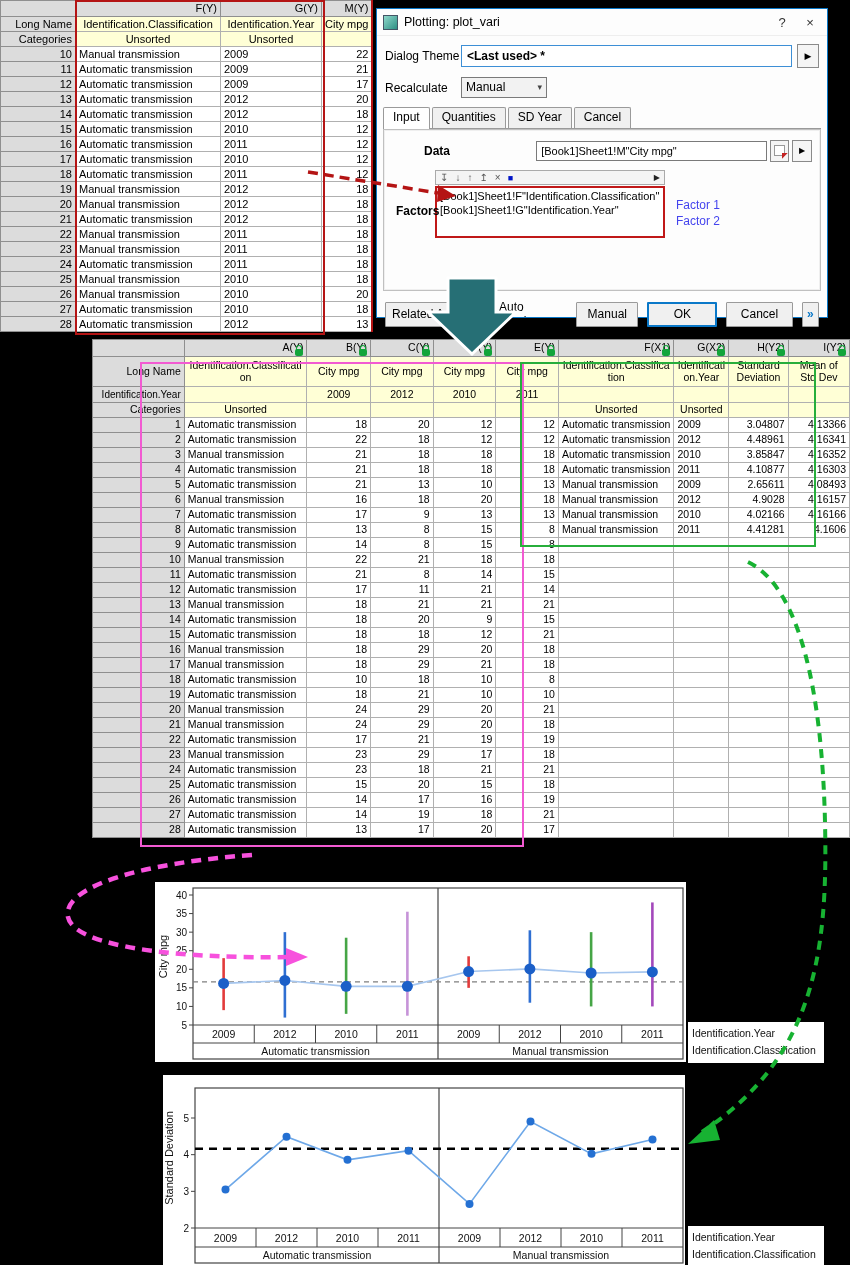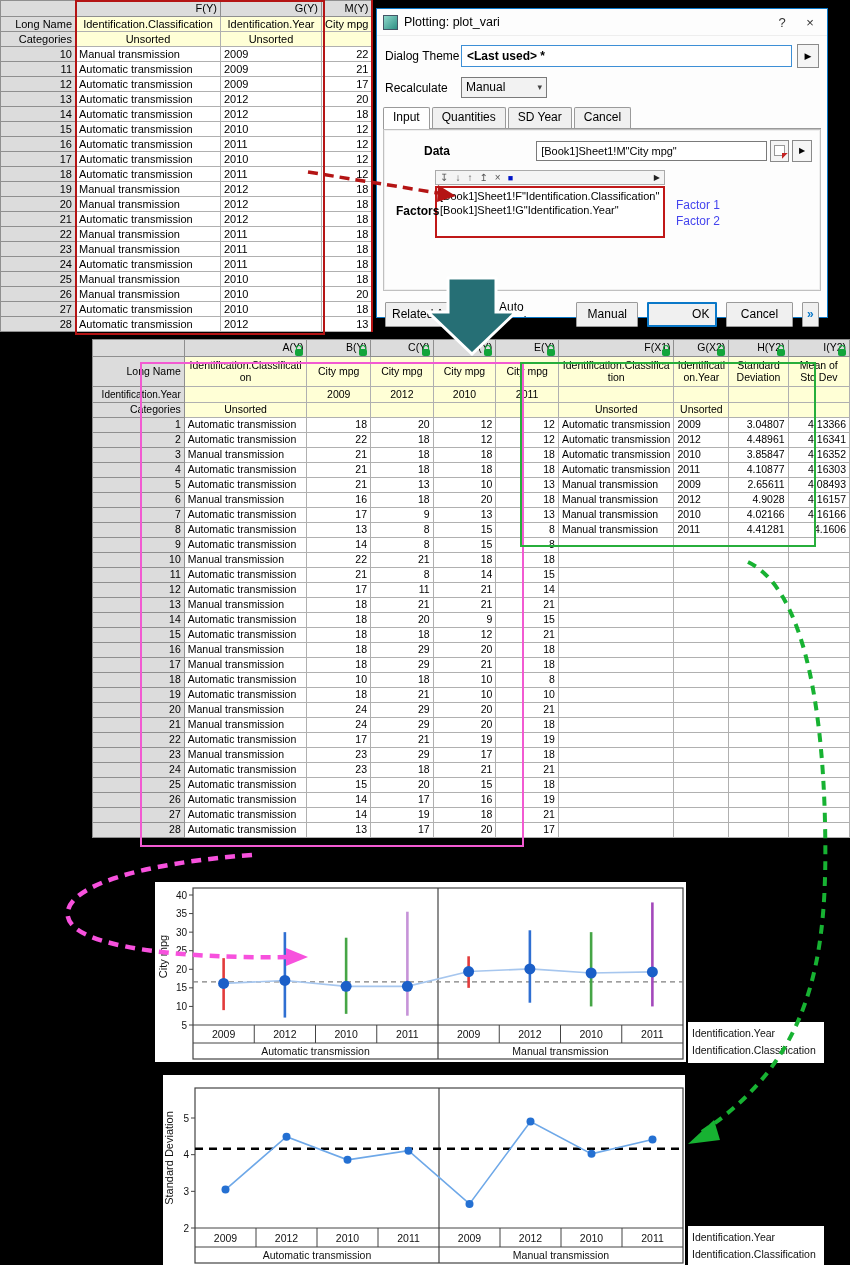--- a/index.html
+++ b/index.html
@@ -70,21 +70,21 @@
             display:flex;align-items:center;font-size:10px;color:#555;gap:7px;padding:0 4px;box-sizing:border-box;}
   .ftoolbar .sel{color:#0014c8;font-size:9px;}
   .ftoolbar .fly{margin-left:auto;font-size:8px;color:#222;}
   .flab{position:absolute;left:12px;top:34px;font-size:12px;}
   .flist{margin:1px 0 0 51px;width:230px;height:52px;border:2px solid #c01818;background:#fff;
          font-size:11px;line-height:14px;padding:1px 3px;box-sizing:border-box;white-space:nowrap;overflow:hidden;}
   .ftags{position:absolute;left:292px;top:27px;color:#4444ee;font-size:12px;line-height:16px;}
   .btnrow{display:flex;align-items:center;margin:9px 8px 0 8px;gap:9px;}
   .wbtn{font-family:"Liberation Sans",sans-serif;font-size:12px;height:25px;background:#f0f0f0;
         border:1px solid #9a9a9a;border-radius:1px;}
-  .wbtn.ok{border:2px solid #0a78c8;width:72px;text-align:right;}
+  .wbtn.ok{border:2px solid #0a78c8;width:72px;}
   .cb{width:13px;height:13px;border:1px solid #777;background:#fff;display:inline-block;}
   .cblabel{font-size:12px;margin-left:-4px;}
   .more{color:#0a78c8;width:18px;padding:0;font-weight:bold;}
   
   .chartwrap{position:absolute;background:#fff;z-index:2;}
   svg.chartsvg text{font-family:"Liberation Sans",sans-serif;}
   .axis-right-labels{position:absolute;background:#fff;width:132px;font-size:10.5px;line-height:17px;
         padding:3px 0 0 4px;z-index:2;color:#111;}
   #teal-arrow{z-index:6;}
 </style>

